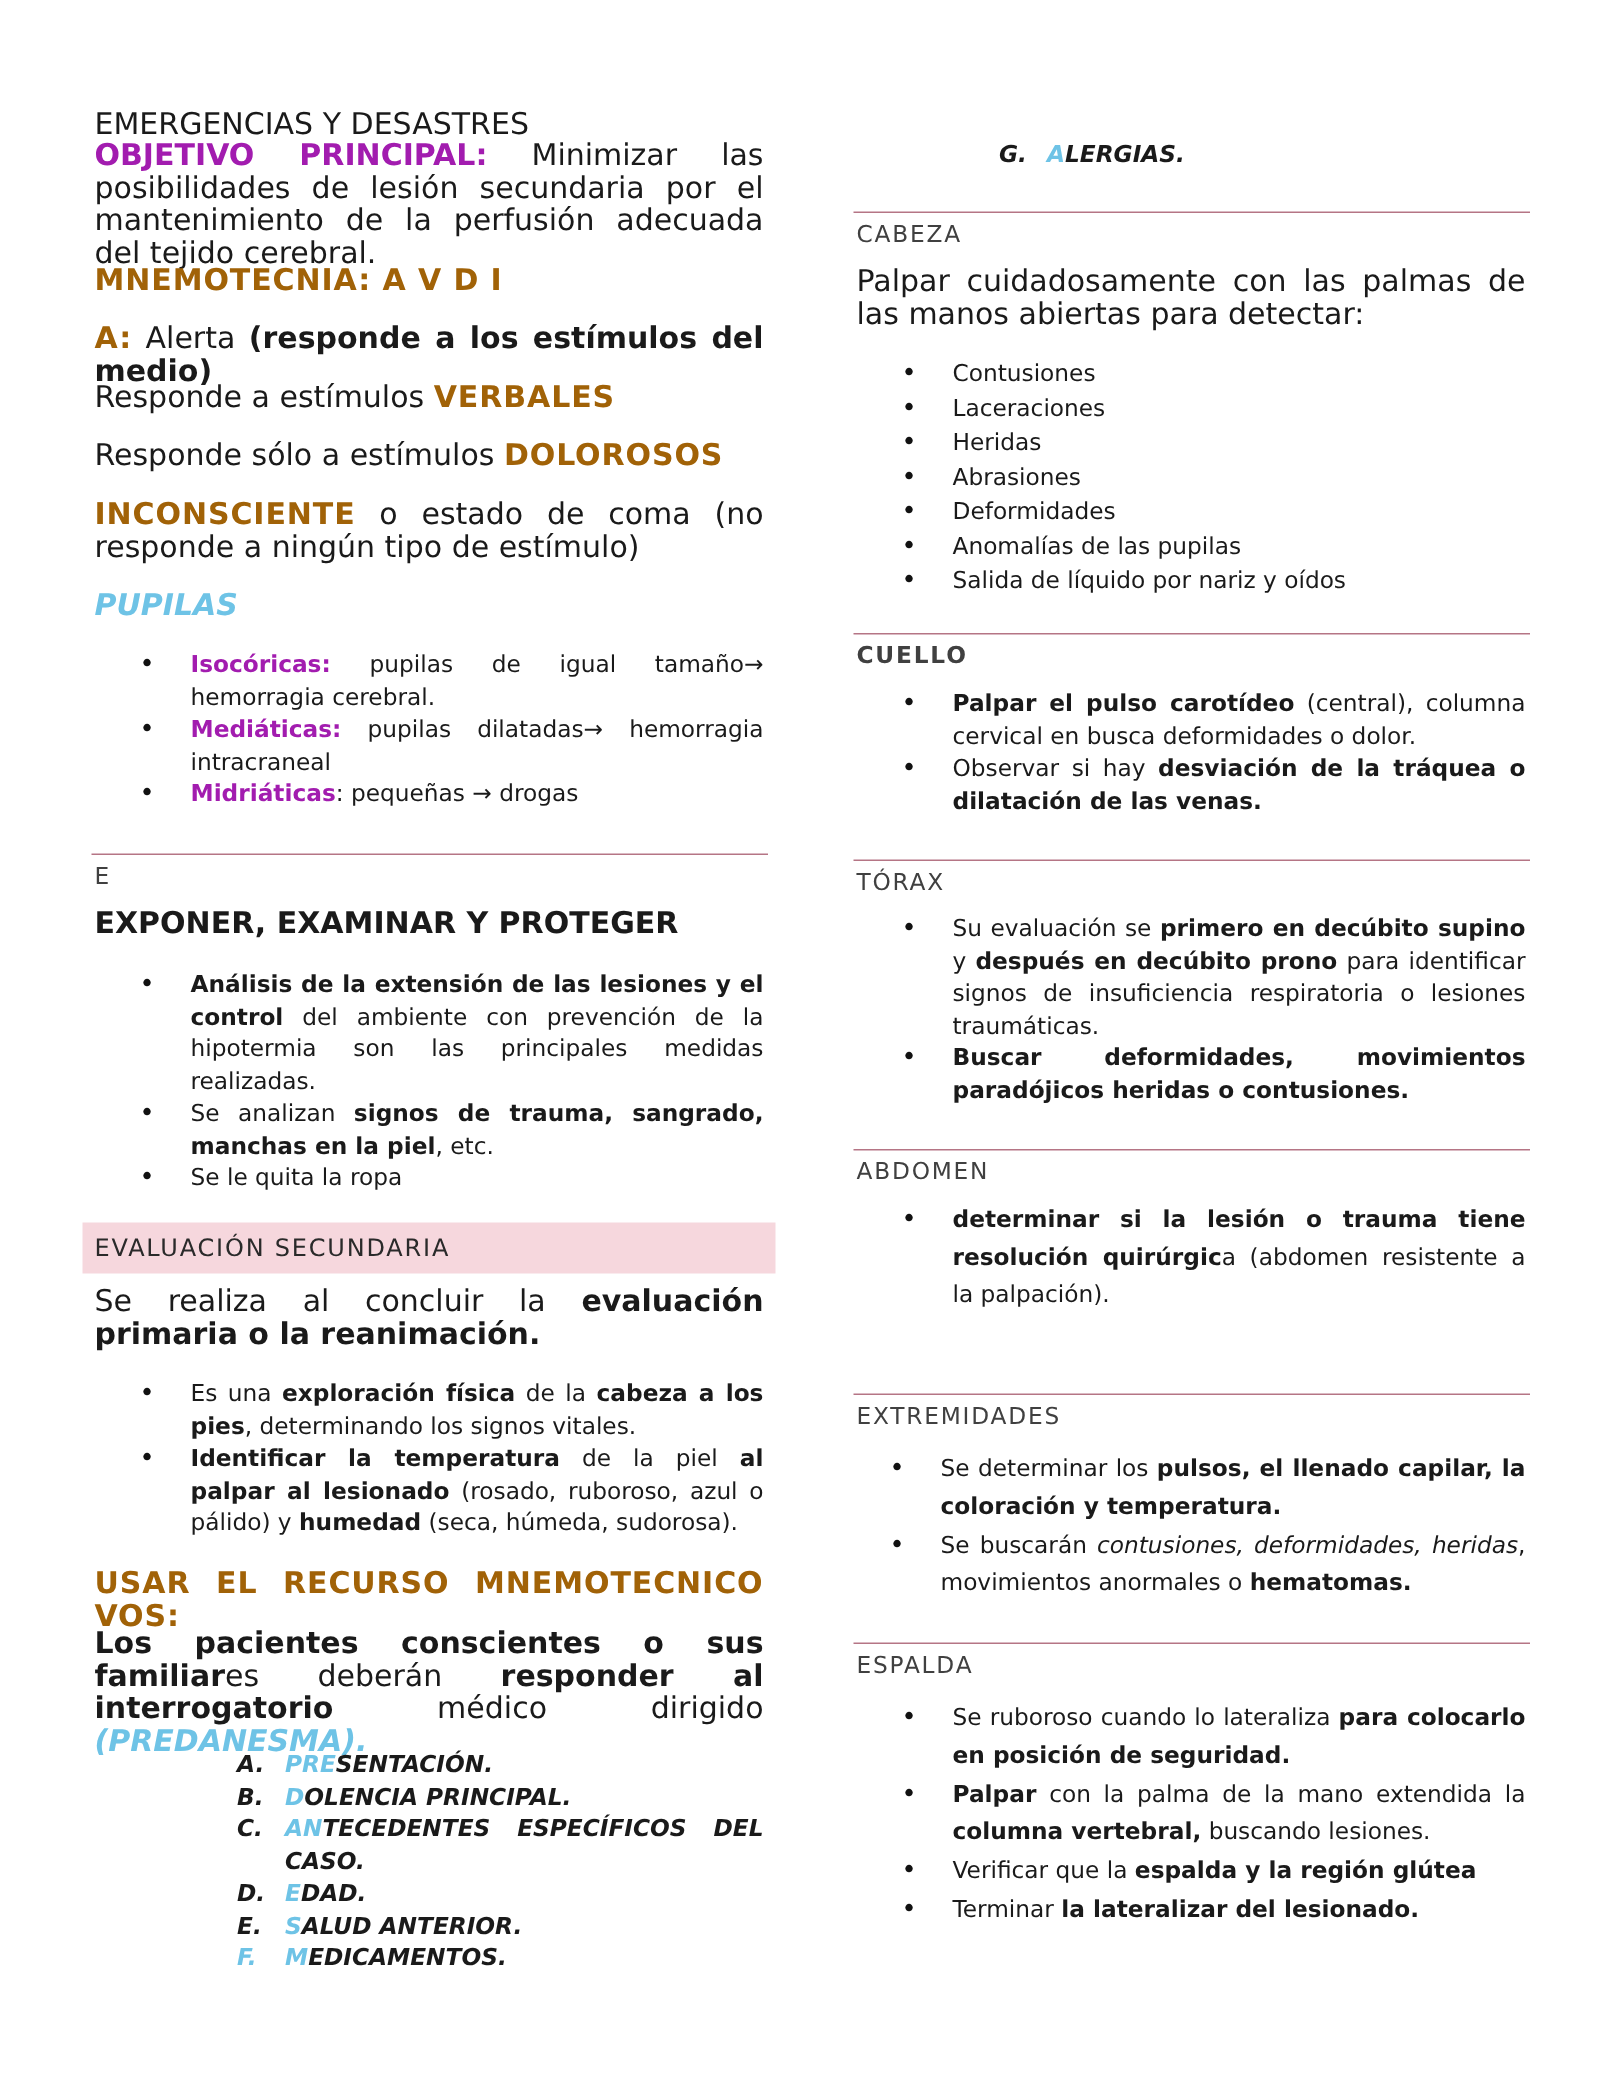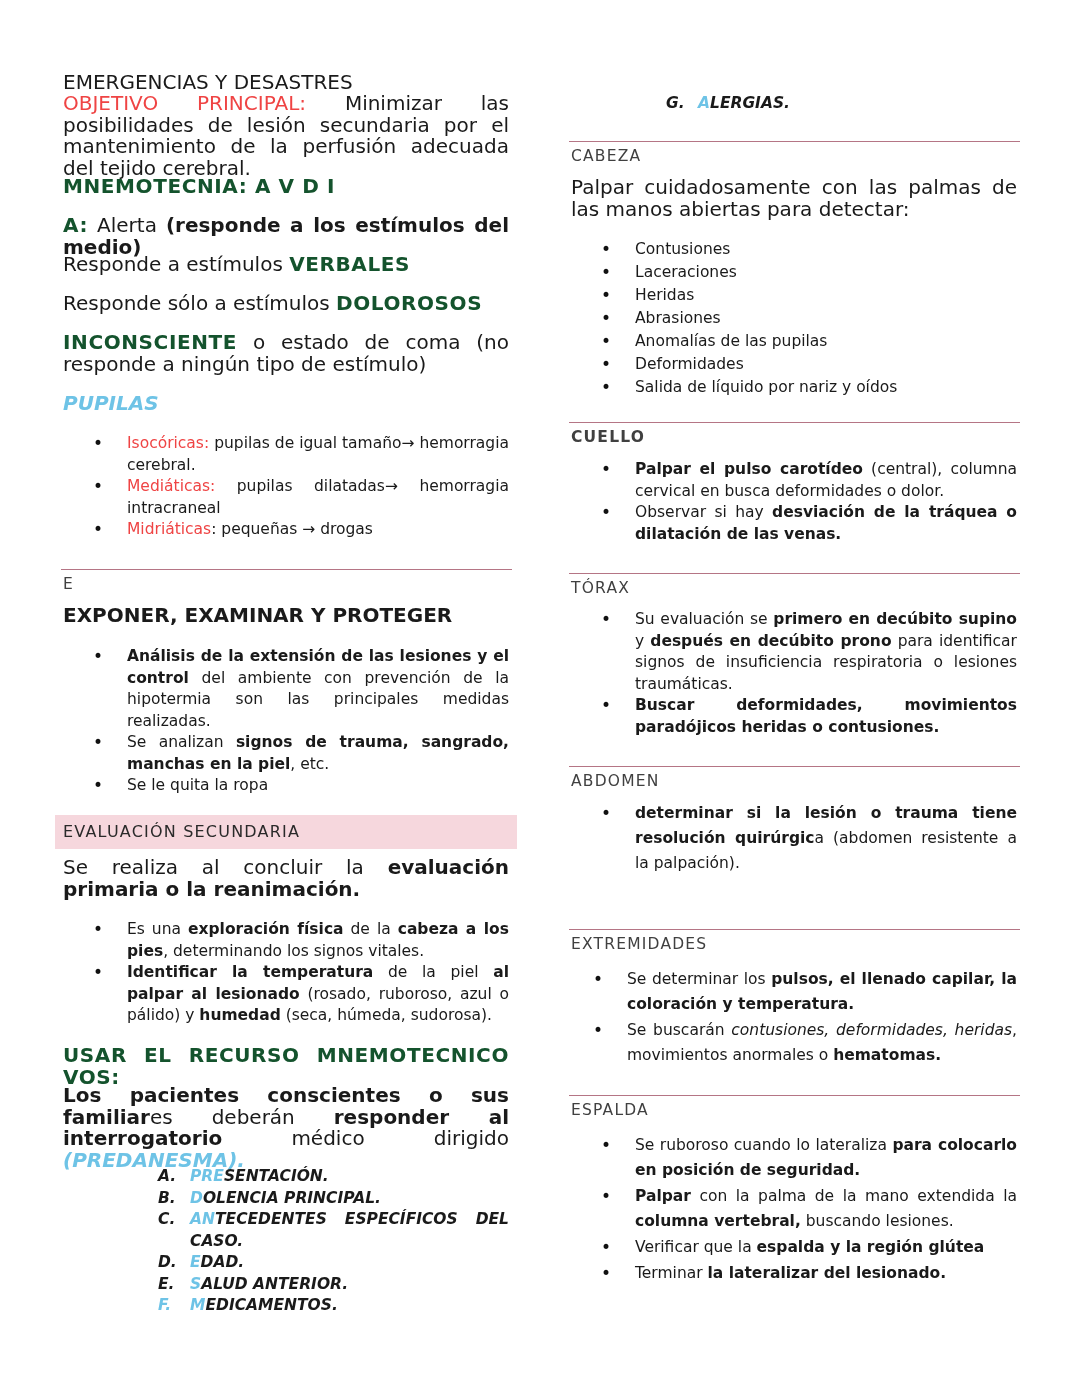--- a/index.html
+++ b/index.html
@@ -4,22 +4,22 @@
 <style>
   html, body { margin: 0; padding: 0; background: #ffffff; }
   body {
     width: 1080px; height: 1397px; position: relative; overflow: hidden;
     font-family: "DejaVu Sans", "Liberation Sans", sans-serif;
     color: #1a1a1a;
   }
   .p { position: absolute; font-size: 20px; line-height: 21.5px; text-align: justify; }
   .b { font-weight: bold; }
   .i { font-style: italic; }
-  .red { color: #ef4444; font-weight: normal; }
-  .orange { color: #14532d; font-weight: bold; letter-spacing: 0.6px; }
+  .red { color: #a21caf; font-weight: bold; }
+  .orange { color: #a16207; font-weight: bold; letter-spacing: 0.6px; }
   .blue { color: #6ec3e6; }
   .heading-sec { position: absolute; color: #404040; font-size: 15.5px; letter-spacing: 1.2px; }
   .rule { position: absolute; height: 1px; background: #b57585; }
   ul.bl { position: absolute; margin: 0; padding: 0; list-style: none; }
   ul.bl li { position: relative; padding-left: 64px; font-size: 15.5px; line-height: 21.5px; text-align: justify; }
   ul.bl li::before { content: "\2022"; position: absolute; left: 30px; top: 0; font-size: 17px; color: #111; }
   ul.bl.loose li { line-height: 25px; margin-bottom: 1px; }
   .band { position: absolute; left: 55px; width: 462px; height: 34px; background: #f6d7dd; }
   ol.alpha { position: absolute; margin: 0; padding: 0; list-style: none; }
   ol.alpha li { position: relative; padding-left: 32px; font-size: 15.5px; line-height: 21.5px; font-weight: bold; font-style: italic; text-align: justify; }
@@ -113,22 +113,22 @@
 </ol>
 
 <div class="rule" style="left:569px; top:141px; width:451px;" data-name="section-divider"></div>
 <div class="heading-sec" style="left:571px; top:147px;" data-name="cabeza-heading">CABEZA</div>
 <div class="p" style="left:571px; top:177px; width:446px;" data-name="cabeza-intro">Palpar cuidadosamente con las palmas de las manos abiertas para detectar:</div>
 <ul class="bl" style="left:571px; top:238px; width:446px;" data-name="cabeza-list">
   <li data-name="list-item">Contusiones</li>
   <li data-name="list-item">Laceraciones</li>
   <li data-name="list-item">Heridas</li>
   <li data-name="list-item">Abrasiones</li>
+  <li data-name="list-item">Deformidades</li>
   <li data-name="list-item">Anomalías de las pupilas</li>
-  <li data-name="list-item">Deformidades</li>
   <li data-name="list-item">Salida de líquido por nariz y oídos</li>
 </ul>
 <style>ul[data-name="cabeza-list"] li { line-height: 23px; }</style>
 
 <div class="rule" style="left:569px; top:422px; width:451px;" data-name="section-divider"></div>
 <div class="heading-sec" style="left:571px; top:428px;font-weight:bold;" data-name="cuello-heading">CUELLO</div>
 <ul class="bl" style="left:571px; top:459px; width:446px;" data-name="cuello-list">
   <li data-name="list-item"><span class="b">Palpar el pulso carotídeo</span> <span>(central), columna cervical en busca deformidades o dolor.</span></li>
   <li data-name="list-item"><span>Observar si hay</span> <span class="b">desviación de la tráquea o dilatación de las venas.</span></li>
 </ul>

